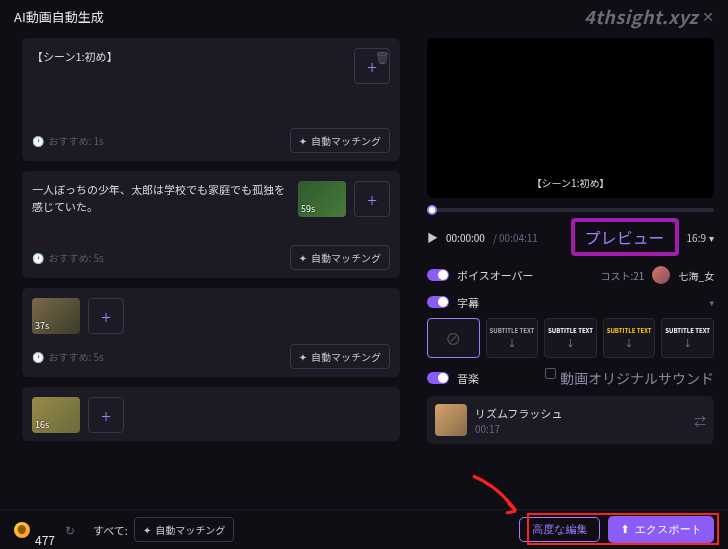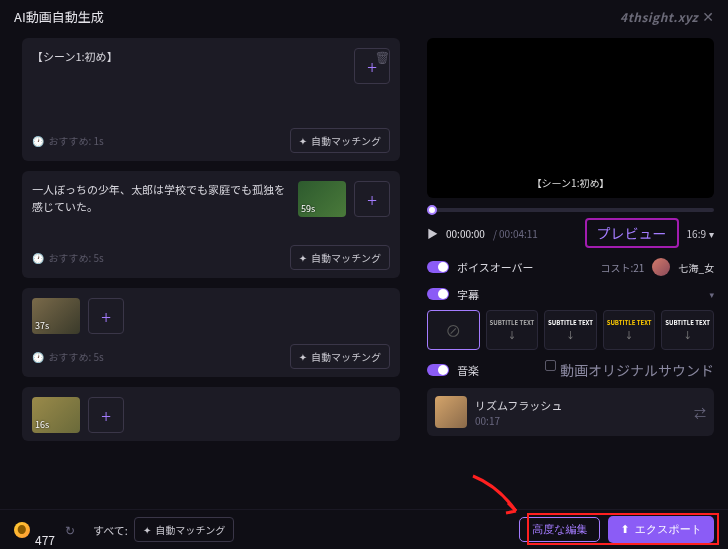--- a/index.html
+++ b/index.html
@@ -16,21 +16,21 @@
 .header {
   display: flex;
   align-items: center;
   justify-content: space-between;
   padding: 8px 14px 6px 14px;
   height: 30px;
   gap: 14px;
 }
 .header-title { font-size: 13px; color: #e5e4ea; }
 .watermark {
-  font-size: 12px;
+  font-size: 18px;
   font-weight: 700;
   font-style: italic;
   color: #6b6a78;
   letter-spacing: .5px;
 }
 .close-x { color:#6b6a78; font-size:14px; margin-left:4px;}
 .main {
   display: flex;
   padding: 8px 14px 0 22px;
   gap: 27px;
@@ -117,22 +117,22 @@
   background:#fff; border:2px solid #a47cff;
 }
 .playback-row {
   display:flex; align-items:center; gap:8px;
   font-size:10px; color:#8a88a0;
 }
 .play-ic { color:#c9c8d0; font-size:11px; }
 .time-cur { color:#e5e4ea; }
 .time-tot { color:#6a6880; }
 .preview-btn {
-  border:2px solid #a21caf; color:#a47cff;
-  border-radius:4px; padding:3px 10px; font-size:14px;
+  border:4px solid #a21caf; color:#a47cff;
+  border-radius:4px; padding:3px 10px; font-size:16px;
   margin-left:auto; cursor:pointer;
 }
 .aspect-sel {
   color:#c9c8d0; font-size:10px;
   display:flex; align-items:center; gap:3px;
 }
 .setting-row {
   display:flex; align-items:center; gap:8px;
   margin-top:10px; font-size:11px; color:#d8d7de;
 }

